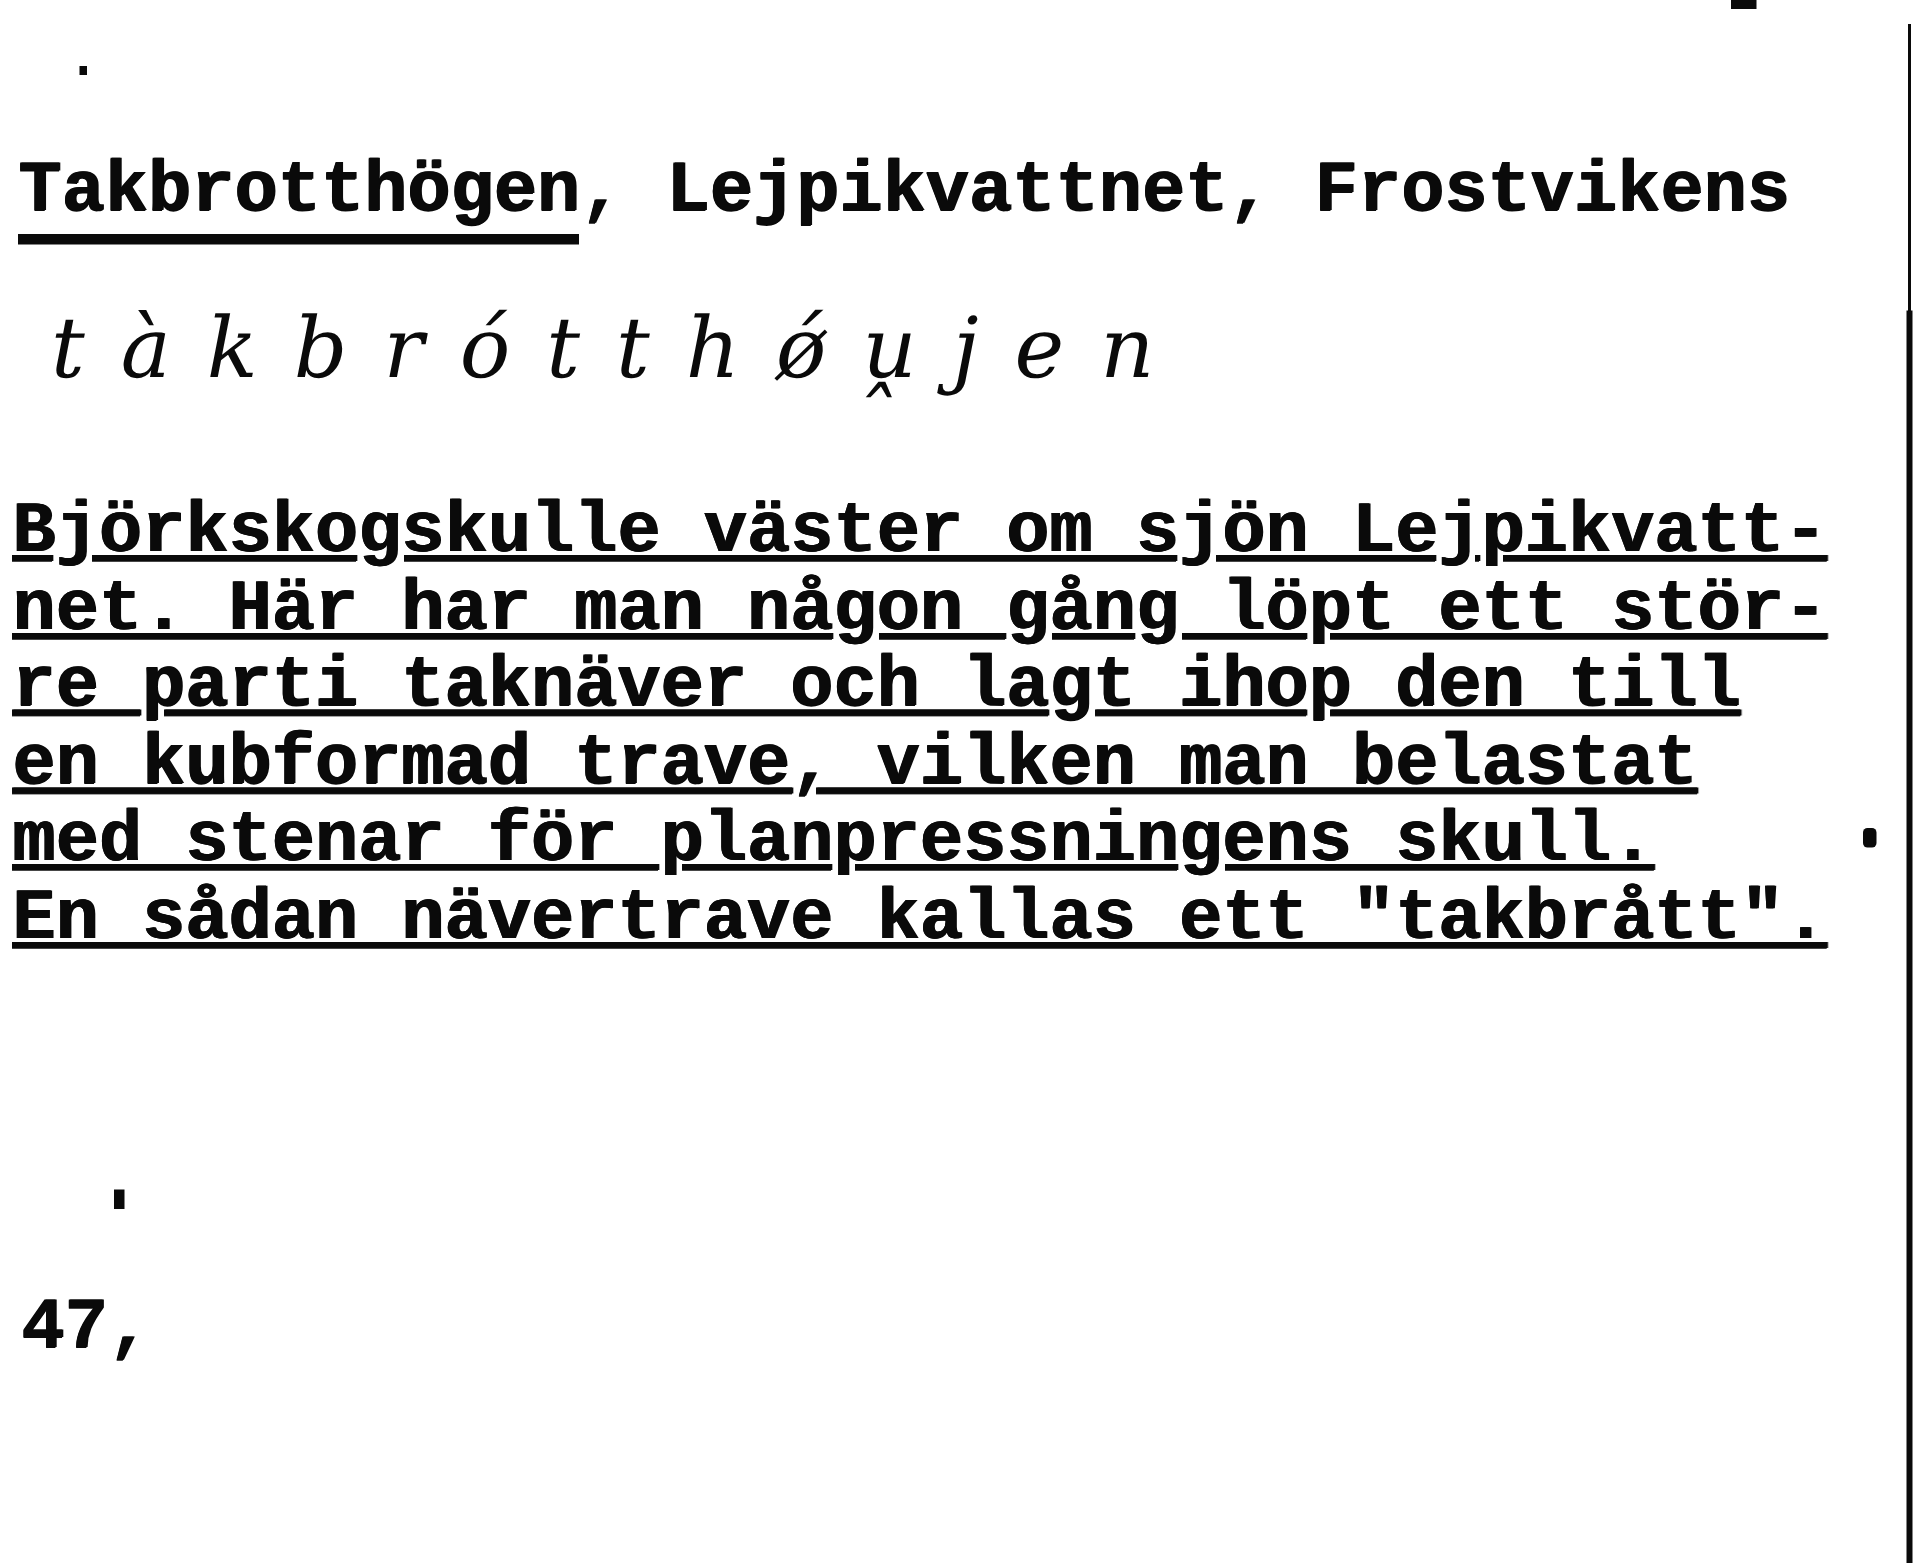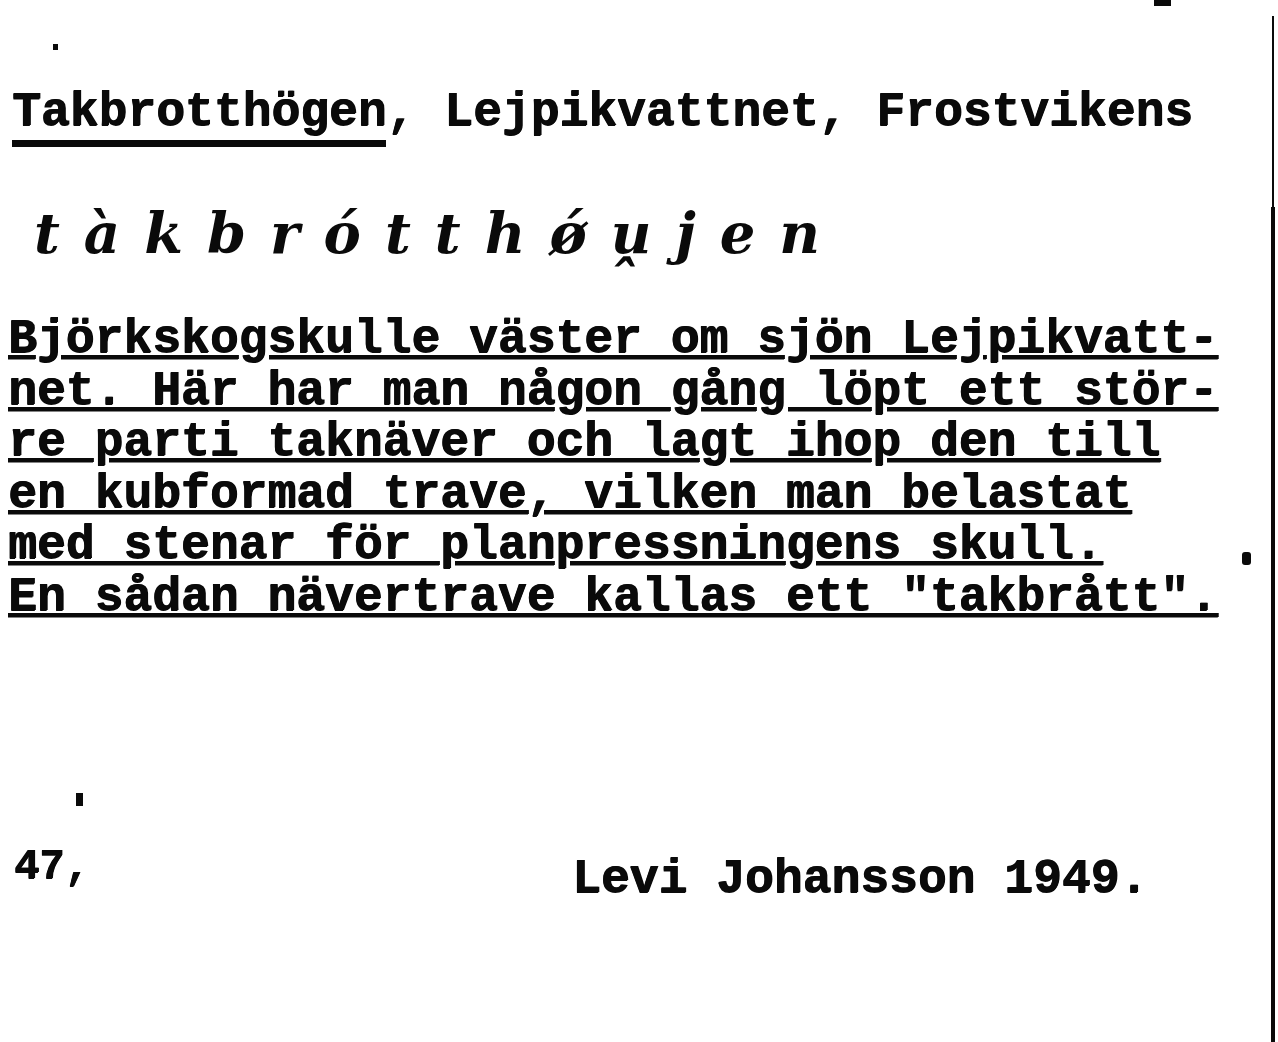--- a/index.html
+++ b/index.html
@@ -9,59 +9,60 @@
     height: 1042px;
     background: #ffffff;
     overflow: hidden;
     font-family: "Liberation Mono", monospace;
     font-weight: bold;
     color: #0a0a0a;
   }
   .type {
     text-shadow: 0.9px 0 0 currentColor, 0 0.5px 0 currentColor; 
     letter-spacing: 0;
+    margin-top: 16px;
   }
   .heading {
     position: absolute;
     left: 12px;
     top: 86px;
     font-size: 48px;
     line-height: 53px;
     white-space: nowrap;
   }
   .underlined {
     border-bottom: 7px solid #0a0a0a;
     padding-bottom: 1px;
   }
   .phonetic {
     position: absolute;
     left: 34px;
     top: 200px;
     font-family: "DejaVu Serif", serif;
     font-style: italic;
-    font-weight: bold;
+    font-weight: normal;
     font-size: 56px;
     letter-spacing: 24px;
     white-space: nowrap;
     color: #0a0a0a;
   }
   .body-text {
     position: absolute;
     left: 8px;
     top: 314px;
     font-size: 48px;
     line-height: 51.5px;
     white-space: pre-line;
     text-decoration: underline;
   }
   .card-number {
     position: absolute;
     left: 14px;
     top: 843px;
-    font-size: 42px;
+    font-size: 48px;
   }
   .signature {
     position: absolute;
     left: 572px;
     top: 852px;
     font-size: 48px;
   }
   .mark { position: absolute; background: #0a0a0a; }
   .edge-line-upper { right: 4px; top: 16px; width: 2px; height: 192px; }
   .edge-line-lower { right: 3px; top: 207px; width: 4px; height: 835px; }
@@ -85,21 +86,20 @@
 
   <div class="body-text type">Björkskogskulle väster om sjön Lejpikvatt-
 net. Här har man någon gång löpt ett stör-
 re parti taknäver och lagt ihop den till
 en kubformad trave, vilken man belastat
 med stenar för planpressningens skull.
 En sådan nävertrave kallas ett "takbrått".</div>
 
   <div class="card-number type">47,</div>
 
-  <div class="signature type">Levi Johansson 1949.</div>
 
   <div class="mark edge-line-upper"></div>
   <div class="mark edge-line-lower"></div>
   <div class="mark top-edge-mark"></div>
   <div class="mark speck-1"></div>
   <div class="mark speck-2"></div>
   <div class="mark speck-3"></div>
 
 </div>
 

